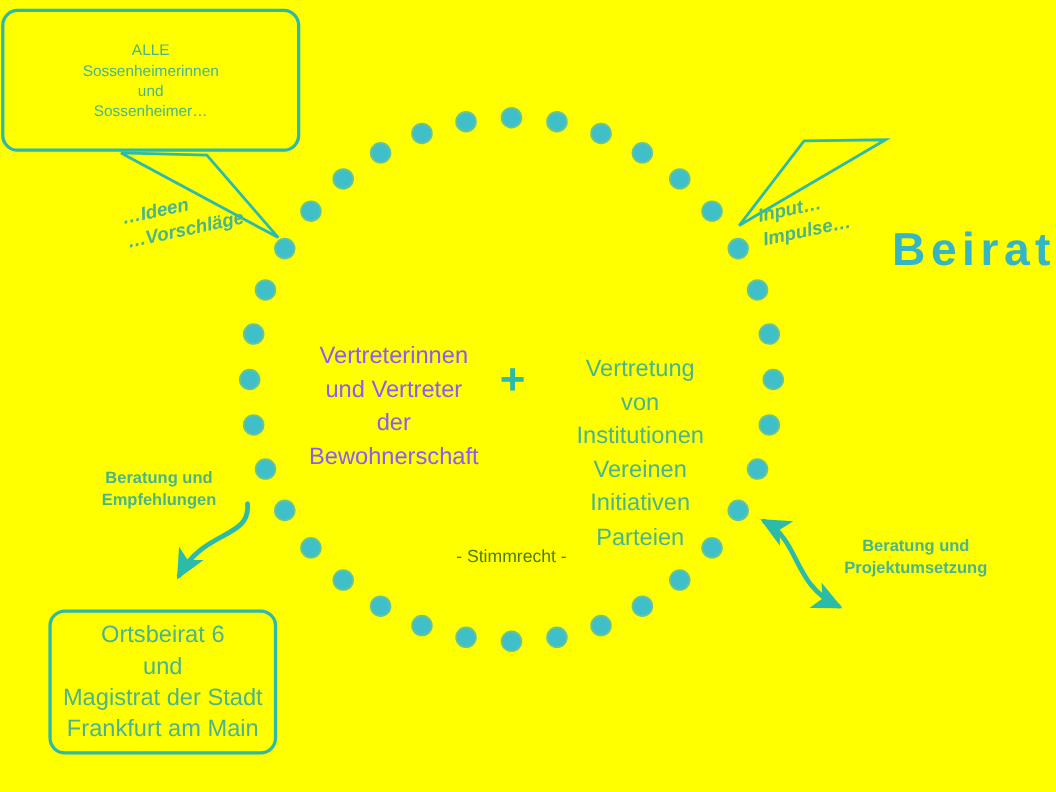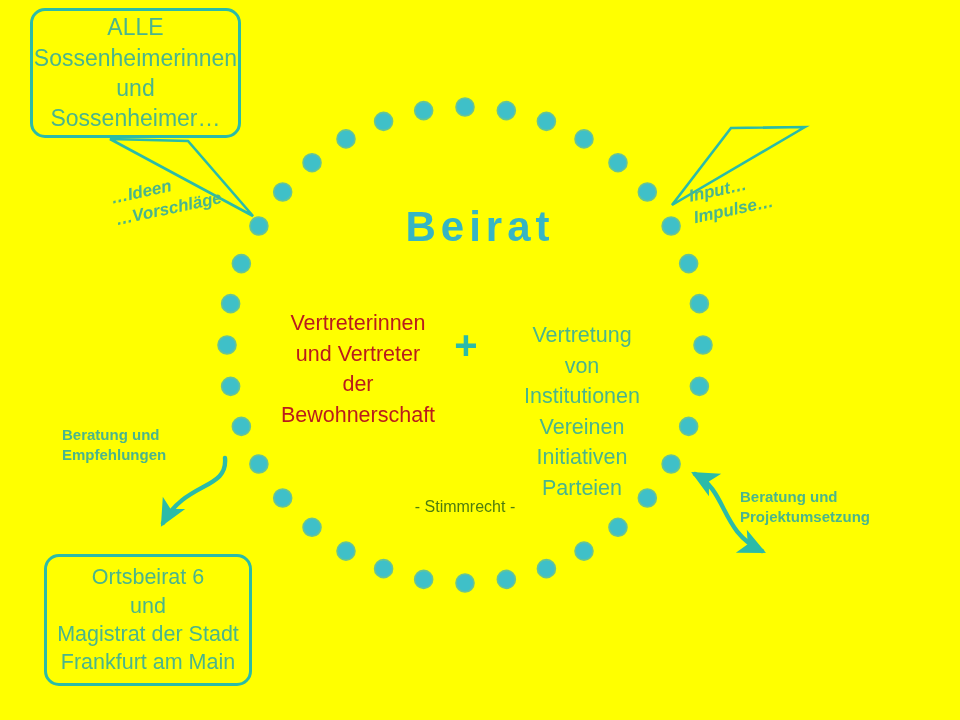--- a/index.html
+++ b/index.html
@@ -34,23 +34,23 @@
     background: #ffff00;
     color: #4ab58c;
     display: flex;
     align-items: center;
     justify-content: center;
     text-align: center;
     line-height: 1.32;
     white-space: pre-line;
   }
   #box-alle {
-    left: 30px;  top: 8px;
-    width: 211px; height: 130px;
-    font-size: 23px;
+    left: 1px;  top: 8px;
+    width: 272px; height: 130px;
+    font-size: 14px;
   }
   #box-workshops {
     left: 706px; top: 22px;
     width: 243px; height: 104px;
     font-size: 21.5px;
   }
   #box-ortsbeirat {
     left: 44px;  top: 554px;
     width: 208px; height: 132px;
     font-size: 21.5px;
@@ -58,21 +58,21 @@
   #box-stadtplanung {
     left: 638px; top: 588px;
     width: 288px; height: 78px;
     font-size: 21.5px;
   }
 
   
   .flabel {
     position: absolute;
     color: #4ab58c;
-    text-align: left;
+    text-align: center;
     white-space: pre-line;
     line-height: 1.3;
   }
   #lbl-ideen {
     left: 112px; top: 172px;
     width: 150px;
     font-size: 17px;
     font-weight: bold;
     font-style: italic;
     transform: rotate(-12deg);
@@ -100,34 +100,34 @@
     width: 185px;
     font-size: 15px;
     font-weight: bold;
   }
 
   
   #title-beirat {
     position: absolute;
     left: 0; top: 203px;
     width: 960px;
-    text-align: center;
+    text-align: right;
     font-size: 42px;
     font-weight: bold;
     letter-spacing: 5px;
     color: #36b5c4;
   }
   #col-left {
     position: absolute;
     left: 268px; top: 308px;
     width: 180px;
     text-align: center;
     font-size: 21.5px;
     line-height: 1.42;
-    color: #b91c1c;
+    color: #8b5cf6;
     white-space: pre-line;
   }
   #col-right {
     position: absolute;
     left: 492px; top: 320px;
     width: 180px;
     text-align: center;
     font-size: 21.5px;
     line-height: 1.42;
     color: #4ab58c;

